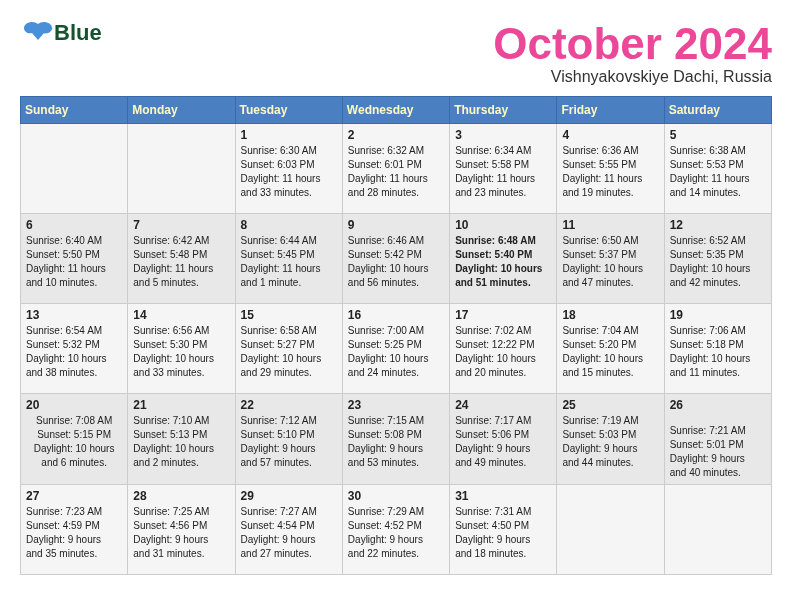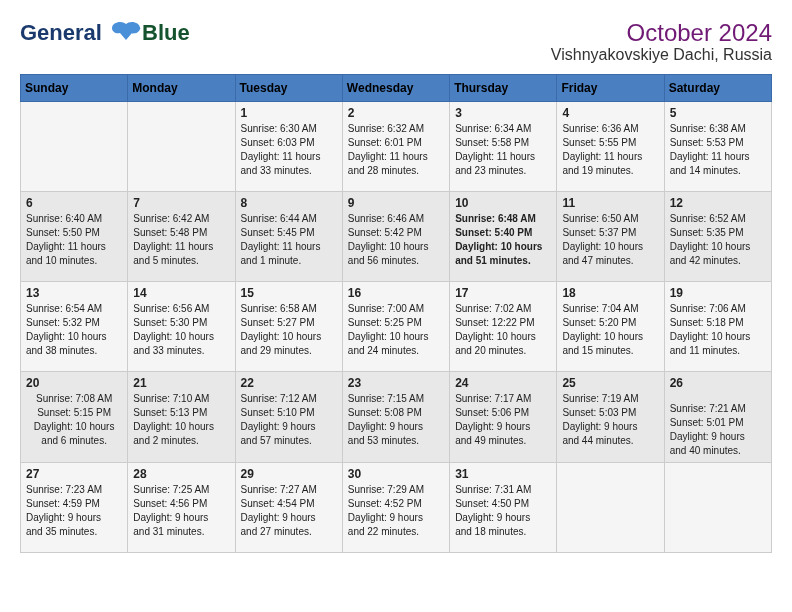--- a/index.html
+++ b/index.html
@@ -17,37 +17,37 @@
       margin-bottom: 10px;
     }
     .logo {
       display: flex;
       align-items: center;
     }
     .title-section {
       text-align: right;
     }
     .month-title {
-      font-size: 24px;
-      font-weight: normal;
-      color: #701a75;
+      font-size: 44px;
+      font-weight: bold;
+      color: #ec4899;
       line-height: 1.1;
     }
     .location {
       font-size: 16px;
       color: #333;
     }
     table {
       width: 100%;
       border-collapse: collapse;
       table-layout: fixed;
     }
     thead th {
       background-color: #4a7fc1;
-      color: #000000;
+      color: #fef9c3;
       font-size: 12px;
       font-weight: bold;
       padding: 6px 4px;
       text-align: left;
       border: 1px solid #3a6aaa;
     }
     tbody tr {
       vertical-align: top;
     }
     tbody tr:nth-child(odd) {
@@ -78,21 +78,20 @@
     }
   </style>
 </head>
 <body>
 
 <div class="header">
   <div class="logo">
     <div>
       <div style="display:flex;align-items:center;">
         <div style="font-size:22px;font-weight:bold;color:#1a3a6e;line-height:1.1;">
-          <span style="color:#1a3a6e;">General</span>
           <svg style="display:inline-block;vertical-align:middle;margin-left:2px;" width="32" height="28" viewBox="0 0 32 28">
             <path d="M16 4 C20 0 30 2 30 8 C30 12 26 14 22 13 L16 20 L10 13 C6 14 2 12 2 8 C2 2 12 0 16 4Z" fill="#4a90d9"></path>
             <path d="M22 13 L30 8" stroke="#4a90d9" stroke-width="2" fill="none"></path>
           </svg>
         </div>
         <div style="font-size:22px;font-weight:bold;color:#14532d;line-height:1.1;margin-top:-2px;">Blue</div>
       </div>
     </div>
   </div>
   <div class="title-section">

